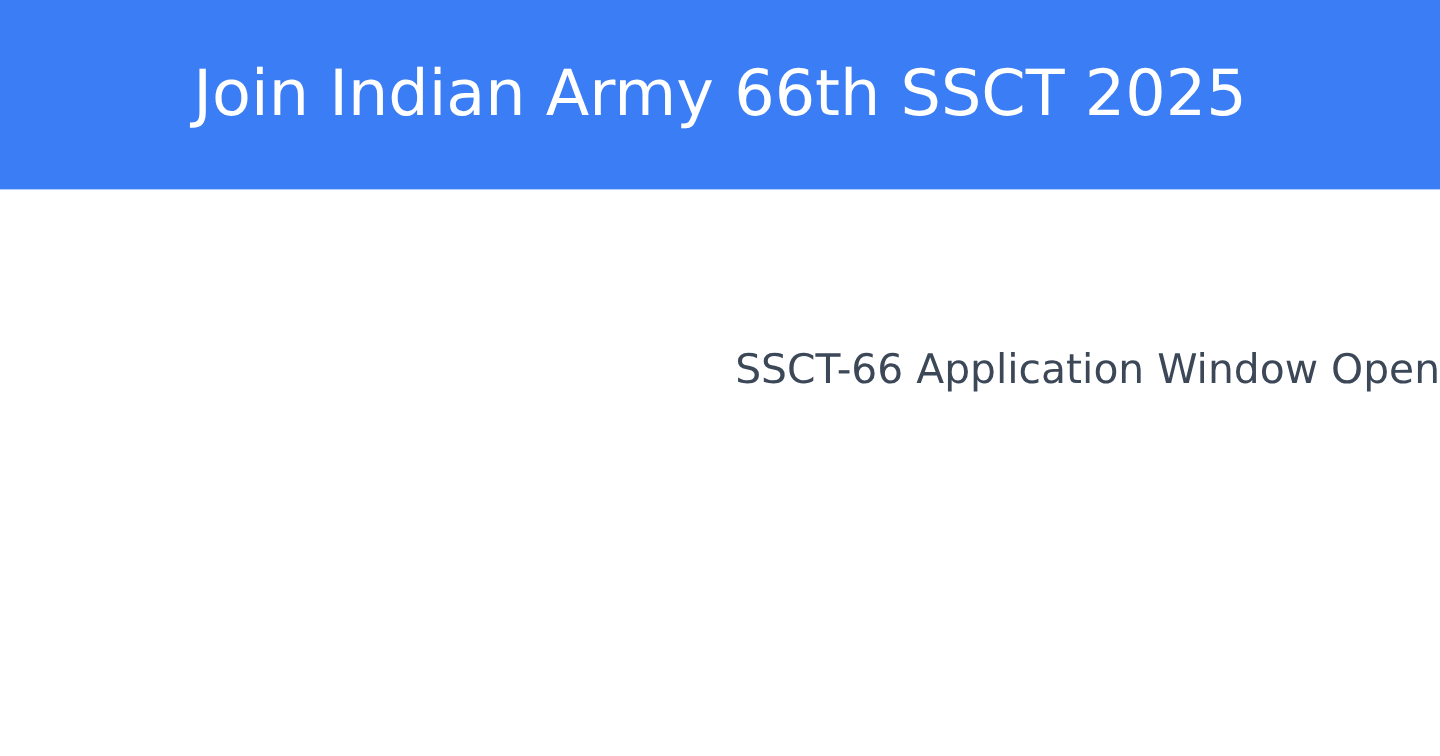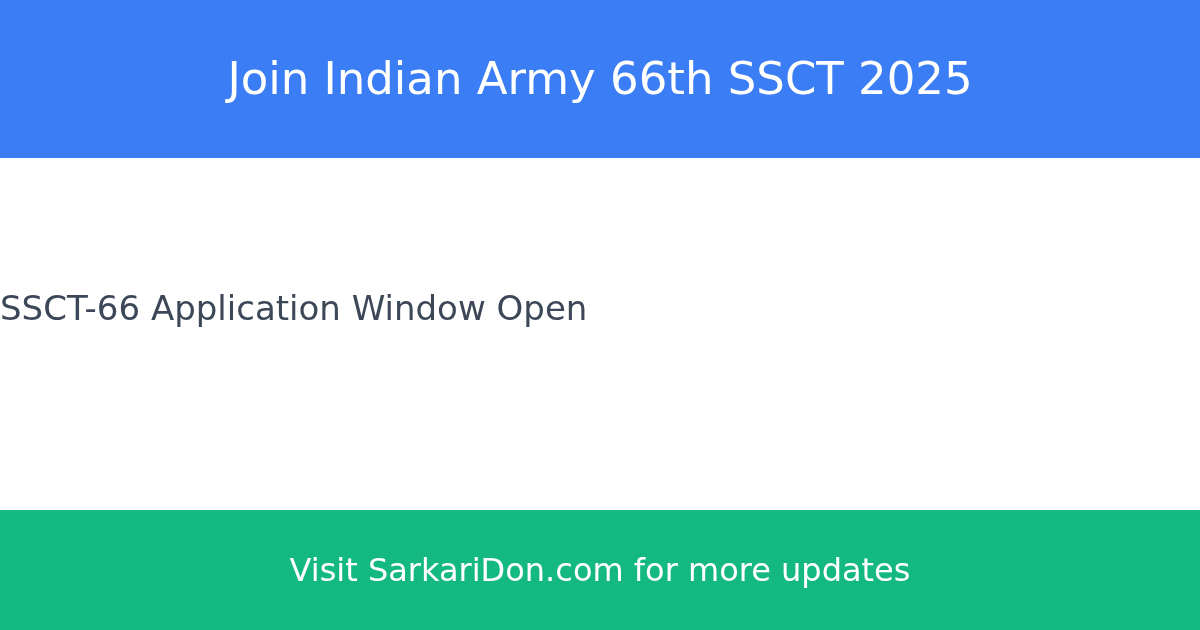--- a/index.html
+++ b/index.html
@@ -31,35 +31,35 @@
     background: #3b7df5;
     display: flex;
     align-items: center;
     justify-content: center;
     padding: 0 40px;
     box-sizing: border-box;
   }
 
   .header-title {
     color: #ffffff;
-    font-size: 45px;
+    font-size: 53px;
     font-weight: 400;
     line-height: 1.12;
     letter-spacing: 0px;
     margin: 0;
     white-space: nowrap;
   }
 
   
   .body-area {
     flex: 1 1 auto;
     background: #ffffff;
     display: flex;
     align-items: flex-start;
-    justify-content: flex-start;
+    justify-content: flex-end;
     box-sizing: border-box;
     padding-top: 128px;
   }
 
   .body-text {
     color: #3c4858;
     font-size: 34px;
     font-weight: 400;
     line-height: 45px;
     text-align: center;
@@ -101,17 +101,14 @@
   <div class="header-band">
     <h1 class="header-title">Join Indian Army 66th SSCT 2025</h1>
   </div>
 
   <div class="body-area">
     <p class="body-text">
       <span class="body-line">SSCT-66 Application Window Open</span>
     </p>
   </div>
 
-  <div class="footer-band">
-    <p class="footer-text">Visit SarkariDon.com for more updates</p>
-  </div>
 
 </div>
 
 </body></html>

